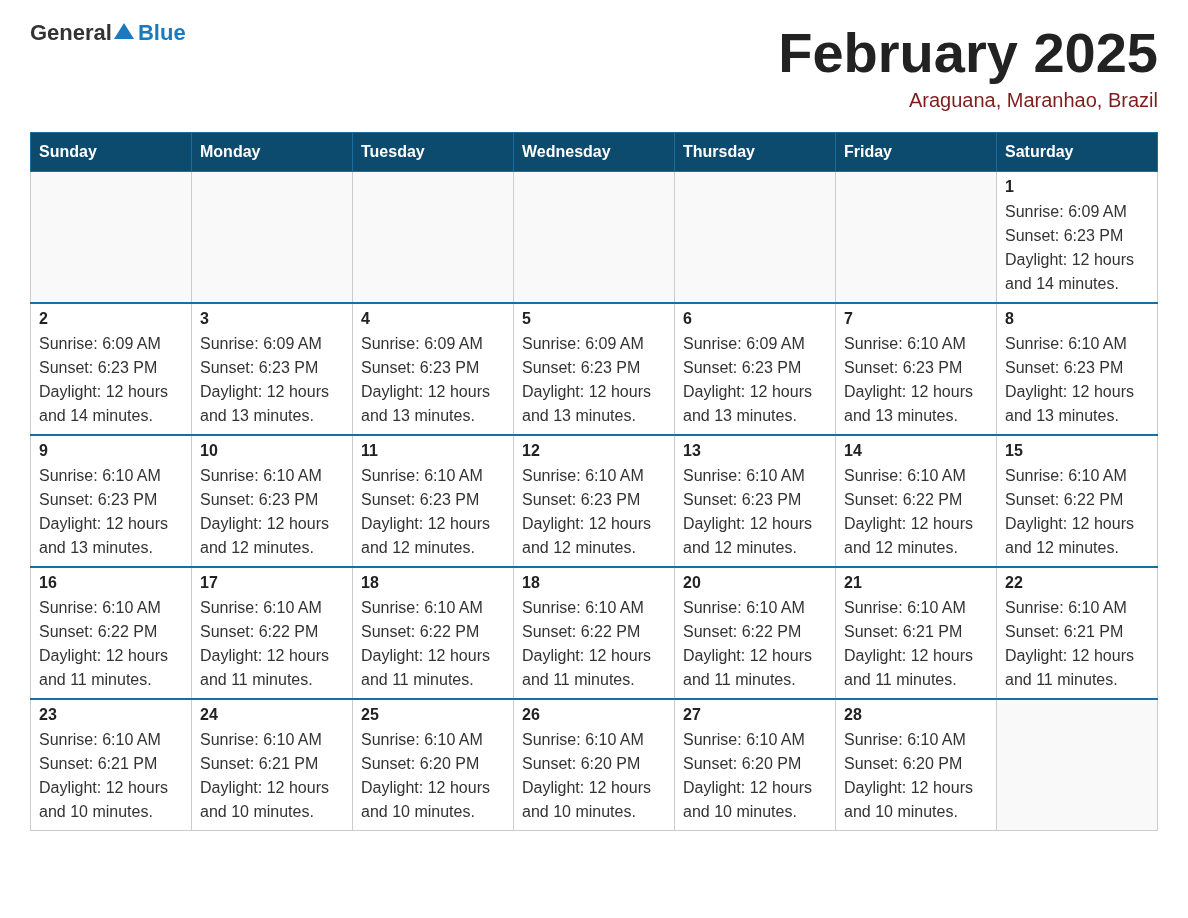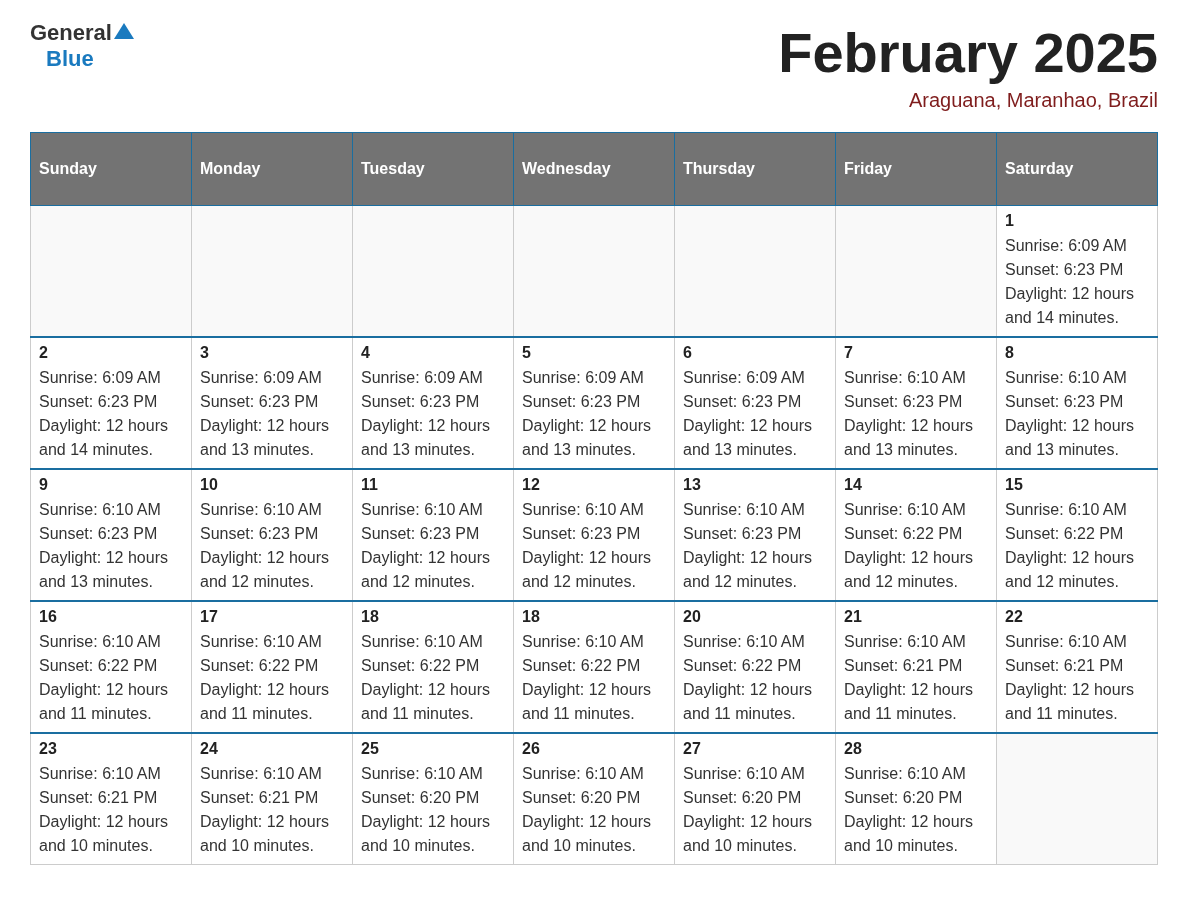--- a/index.html
+++ b/index.html
@@ -11,21 +11,22 @@
       padding: 20px 30px;
     }
     .header {
       display: flex;
       justify-content: space-between;
       align-items: flex-start;
       margin-bottom: 20px;
     }
     .logo-wrapper {
       display: flex;
-      flex-direction: column;
+      flex-direction: row;
+      align-items: flex-end;
     }
     .logo-line1 {
       display: flex;
       align-items: center;
     }
     .title-block {
       text-align: right;
     }
     .month-title {
       font-size: 56px;
@@ -37,25 +38,25 @@
       font-size: 20px;
       color: #7f1d1d;
       margin-top: 4px;
     }
     .calendar {
       width: 100%;
       border-collapse: collapse;
       border: 1px solid #aaa;
     }
     .calendar th {
-      background-color: #737373;
+      background-color: #0c4a6e;
       color: #ffffff;
       font-size: 16px;
       font-weight: bold;
-      padding: 27px 8px;
+      padding: 10px 8px;
       text-align: left;
       border: 1px solid #1a6ea0;
     }
     .calendar td {
       vertical-align: top;
       padding: 6px 8px;
       font-size: 12.5px;
       color: #333;
       border: 1px solid #ccc;
       width: 14.28%;
@@ -86,21 +87,21 @@
 
 <div class="header">
   <div class="logo-wrapper">
     <div class="logo-line1">
       <span style="font-size:22px;font-weight:bold;color:#333;">General</span>
       <svg width="20" height="20" viewBox="0 0 20 20" style="margin-left:2px;margin-top:-4px;">
         <polygon points="0,18 10,2 20,18" fill="#1a7abf"></polygon>
       </svg>
     </div>
     <div>
-      <span style="font-size:22px;font-weight:bold;color:#1a7abf;margin-left:16px;">Blue</span>
+      <span style="font-size:22px;font-weight:bold;color:#1a7abf;margin-left:4px;">Blue</span>
     </div>
   </div>
   <div class="title-block">
     <div class="month-title">February 2025</div>
     <div class="location-title">Araguana, Maranhao, Brazil</div>
   </div>
 </div>
 
 <table class="calendar">
   <thead>

